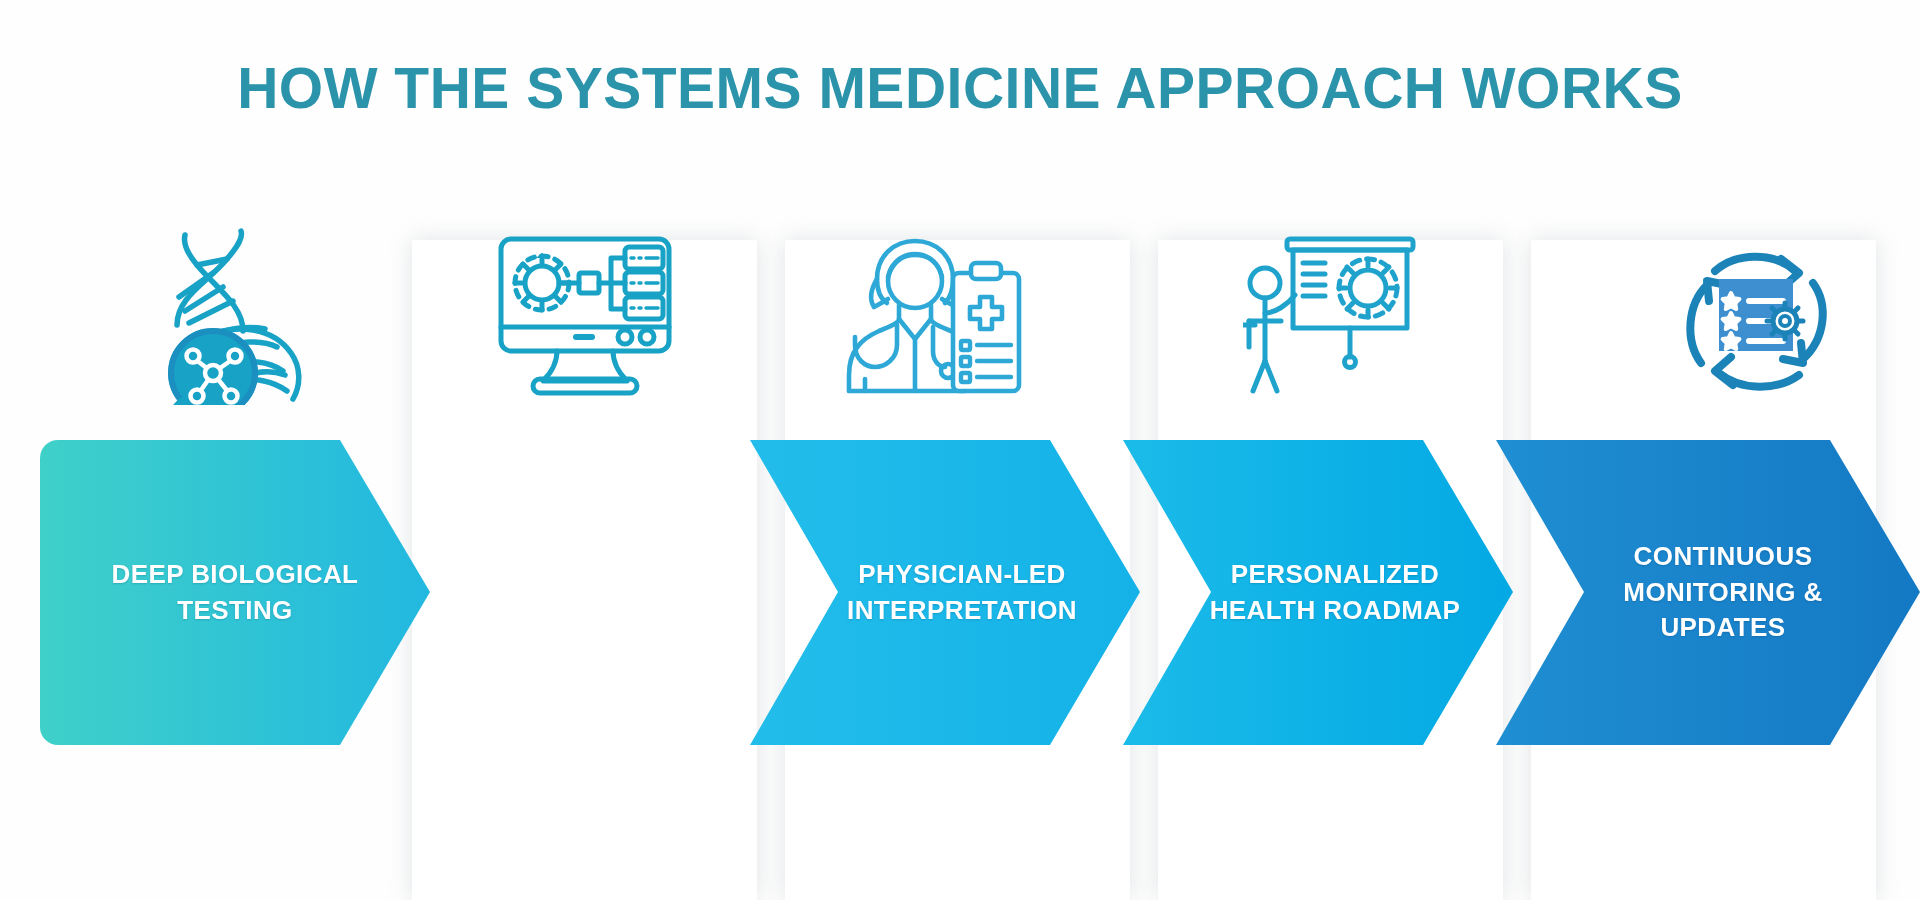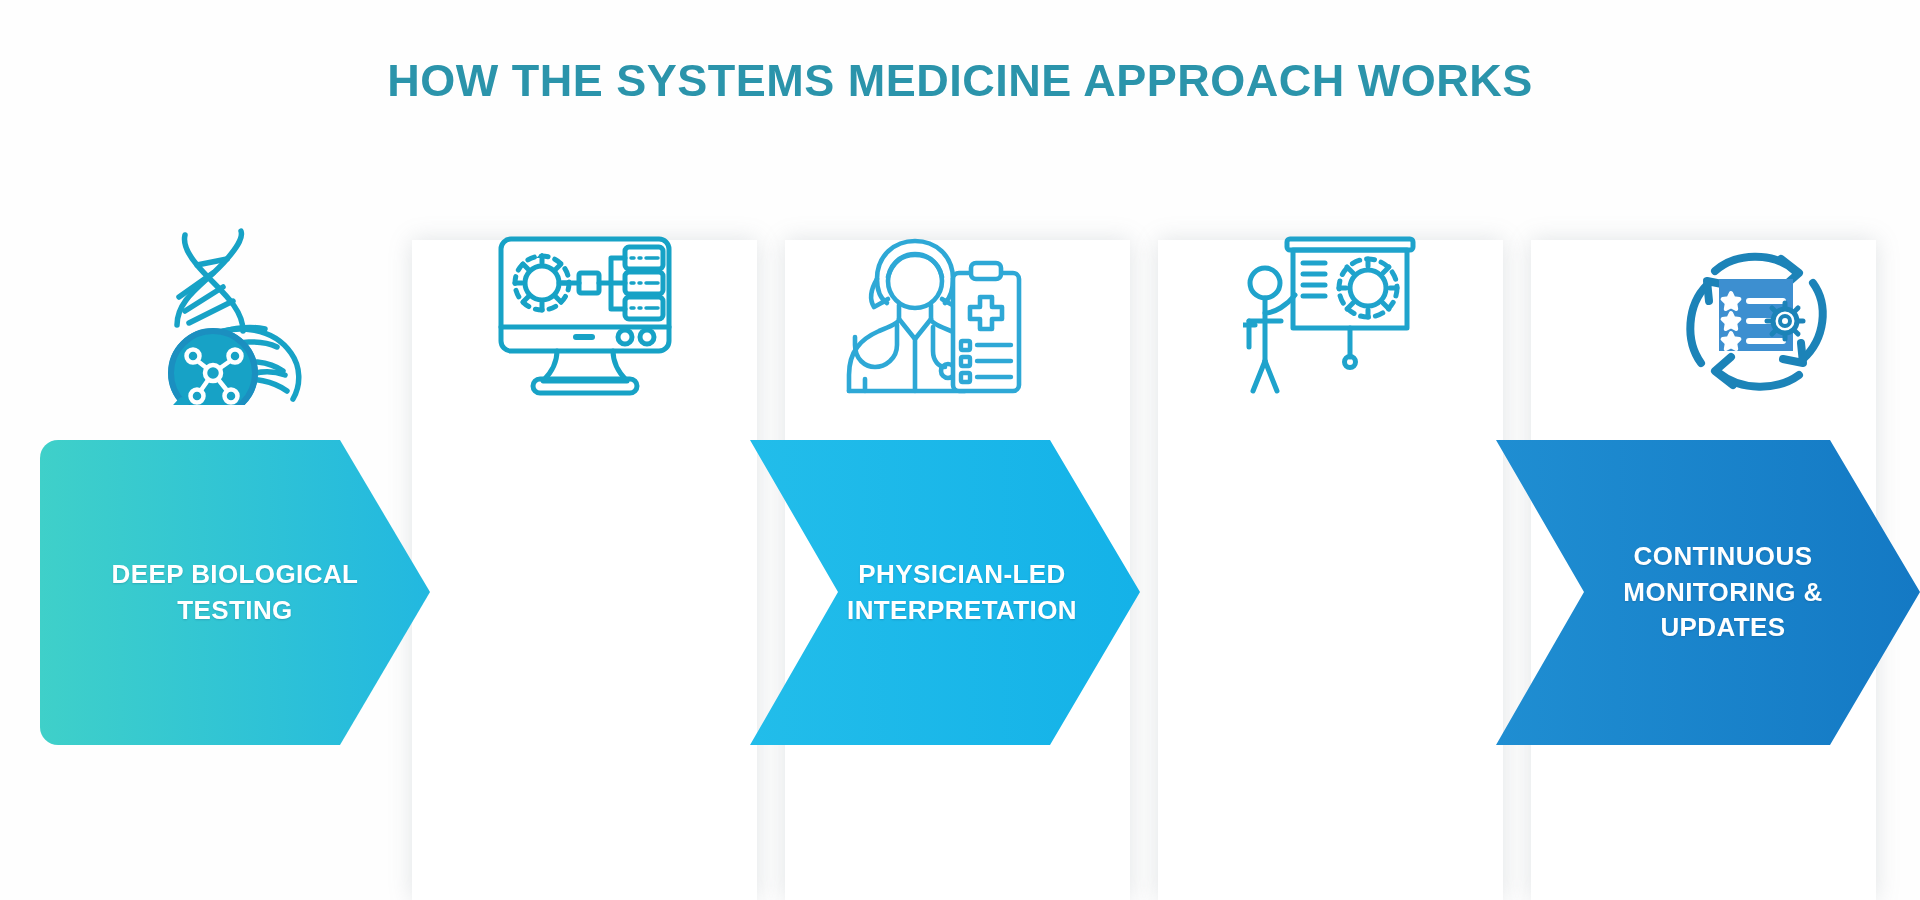--- a/index.html
+++ b/index.html
@@ -22,21 +22,21 @@
     background: #fefefe;
   }
 
   
   .title {
     position: absolute;
     top: 55px;
     left: 0;
     width: 1920px;
     text-align: center;
-    font-size: 45px;
+    font-size: 57px;
     font-weight: bold;
     letter-spacing: 0.5px;
     color: #2b94ab;
     text-transform: uppercase;
     white-space: nowrap;
     user-select: none;
   }
 
   
   .cards-layer {
@@ -329,20 +329,35 @@
           <path d="M22 65 V128"></path>
           <path d="M6 88 H38"></path>
           <path d="M22 80 C32 80, 44 72, 52 62"></path>
           <path d="M0 92 H12"></path>
           <path d="M22 128 L10 158"></path>
           <path d="M22 128 L34 158"></path>
           <path d="M6 88 V114"></path>
         </svg>
       </div>
 
+      <div class="chev" style="left:-35px; width:390px">
+        <div class="chev-shape">
+          <svg viewBox="0 0 390 305" preserveAspectRatio="none">
+            <defs>
+              <linearGradient id="g4" x1="0" y1="0" x2="1" y2="0">
+                <stop offset="0%" stop-color="#1bbbe9"></stop>
+                <stop offset="100%" stop-color="#03a9e4"></stop>
+              </linearGradient>
+            </defs>
+            <path d="M0 0 H300 L390 152 L300 305 H0 L88 152 Z" fill="url(#g4)"></path>
+          </svg>
+        </div>
+        <div class="chev-label" style="padding-left:48px">PERSONALIZED
+HEALTH ROADMAP</div>
+      </div>
     </div>
 
     <div class="step" style="left:1531px; width:452px">
       <div class="step-icon">
         <svg width="160" height="160" viewBox="0 0 160 160" fill="none" stroke="#1c83b8" stroke-width="8" stroke-linecap="round" stroke-linejoin="round">
 
           <path d="M38 36 C58 18, 96 16, 118 36"></path>
           <path d="M104 24 L122 38 L106 52" fill="none"></path>
           <path d="M136 48 C152 70, 148 104, 126 124"></path>
           <path d="M124 108 L126 128 L106 124" fill="none"></path>

